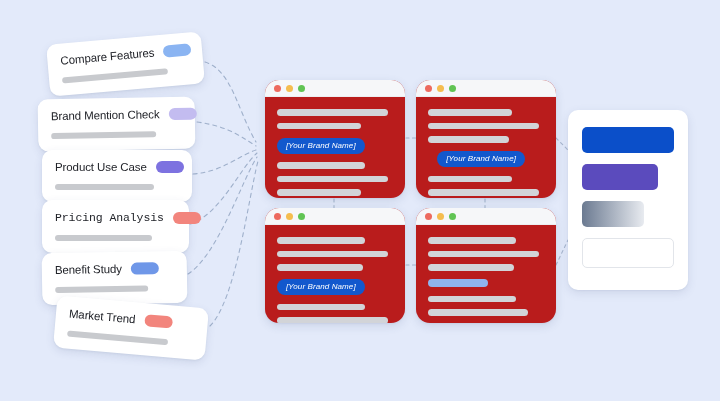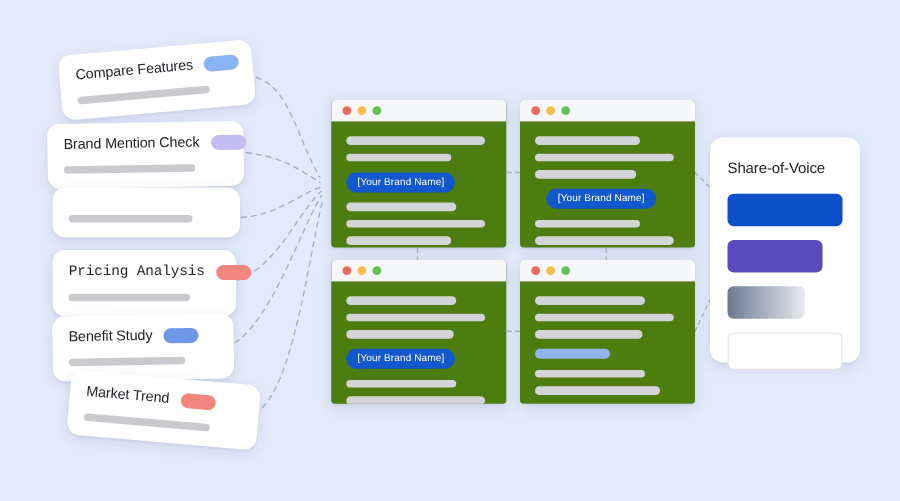--- a/index.html
+++ b/index.html
@@ -69,25 +69,26 @@
   .prompt-bar {
     margin-top: 11px;
     height: 6px;
     border-radius: 4px;
     background: #c8cace;
   }
 
   
   .browser {
     position: absolute;
-    background: #4d7c0f;
-    border-radius: 3px;
+    background: #b91c1c;
+    border-radius: 14px;
     box-shadow: 0 3px 10px rgba(60,80,120,0.14), 0 1px 2px rgba(60,80,120,0.06);
     overflow: hidden;
     box-sizing: border-box;
+    font-style: italic;
   }
   .browser-bar {
     height: 17px;
     background: #f6f7f9;
     border-bottom: 1px solid #eceef1;
     display: flex;
     align-items: center;
     gap: 5px;
     padding-left: 9px;
     box-sizing: border-box;
@@ -181,20 +182,24 @@
         <div class="prompt-bar" style="width: 82%;"></div>
       </div>
       <div class="prompt-card" style="left: 38px; top: 98px; width: 157px; transform: rotate(-1deg);">
         <div class="prompt-row">
           <span class="prompt-label">Brand Mention Check</span>
           <span class="prompt-pill" style="background: rgb(195, 188, 240);"></span>
         </div>
         <div class="prompt-bar" style="width: 80%;"></div>
       </div>
       <div class="prompt-card" style="left: 42px; top: 150px; width: 150px; transform: rotate(0deg);">
+        <div class="prompt-row">
+          <span class="prompt-label">Product Use Case</span>
+          <span class="prompt-pill" style="background: rgb(125, 114, 224);"></span>
+        </div>
         <div class="prompt-bar" style="width: 80%;"></div>
       </div>
       <div class="prompt-card" style="left: 42px; top: 200px; width: 147px; transform: rotate(0deg); font-family: Liberation Mono, monospace;">
         <div class="prompt-row">
           <span class="prompt-label">Pricing Analysis</span>
           <span class="prompt-pill" style="background: rgb(242, 133, 125);"></span>
         </div>
         <div class="prompt-bar" style="width: 80%;"></div>
       </div>
       <div class="prompt-card" style="left: 42px; top: 252px; width: 145px; transform: rotate(-1deg);">
@@ -271,21 +276,20 @@
           <div class="line" style="width: 74%;"></div>
           <div class="blue-line" style="width: 52%;"></div>
           <div class="line" style="width: 76%;"></div>
           <div class="line" style="width: 86%;"></div>
           <div class="line" style="width: 62%;"></div>
         </div>
       </div>
     </div>
 
   <div id="sov" style="left: 568px; top: 110px; width: 120px; height: 180px;">
-    <div id="sov-title">Share-of-Voice</div>
     <div id="sov-bars">
         <div class="sov-bar" style="width: 100%; background: rgb(11, 79, 201);"></div>
         <div class="sov-bar" style="width: 83%; background: rgb(91, 75, 189);"></div>
         <div class="sov-bar" style="width: 67%; background: linear-gradient(90deg, rgb(107, 122, 145) 0%, rgb(232, 235, 240) 100%);"></div>
         <div class="sov-bar last" style="width: 100%; background: rgb(255, 255, 255); border: 1px solid rgb(226, 229, 234); height: 30px;"></div>
       </div>
   </div>
 
 </div>
 

